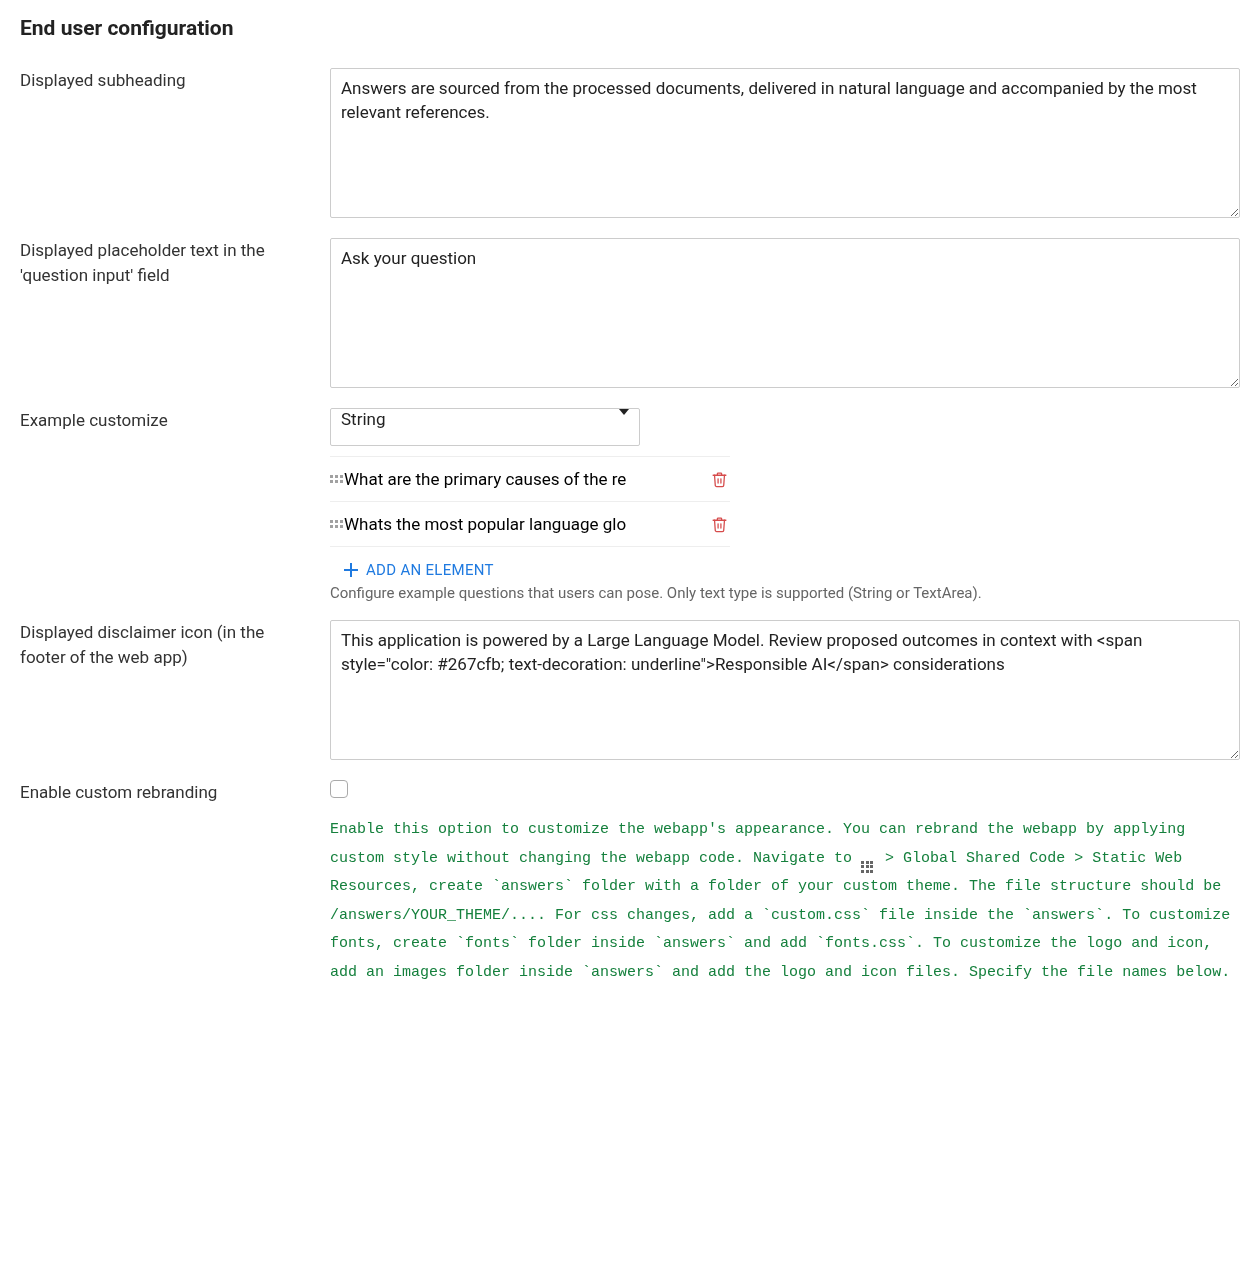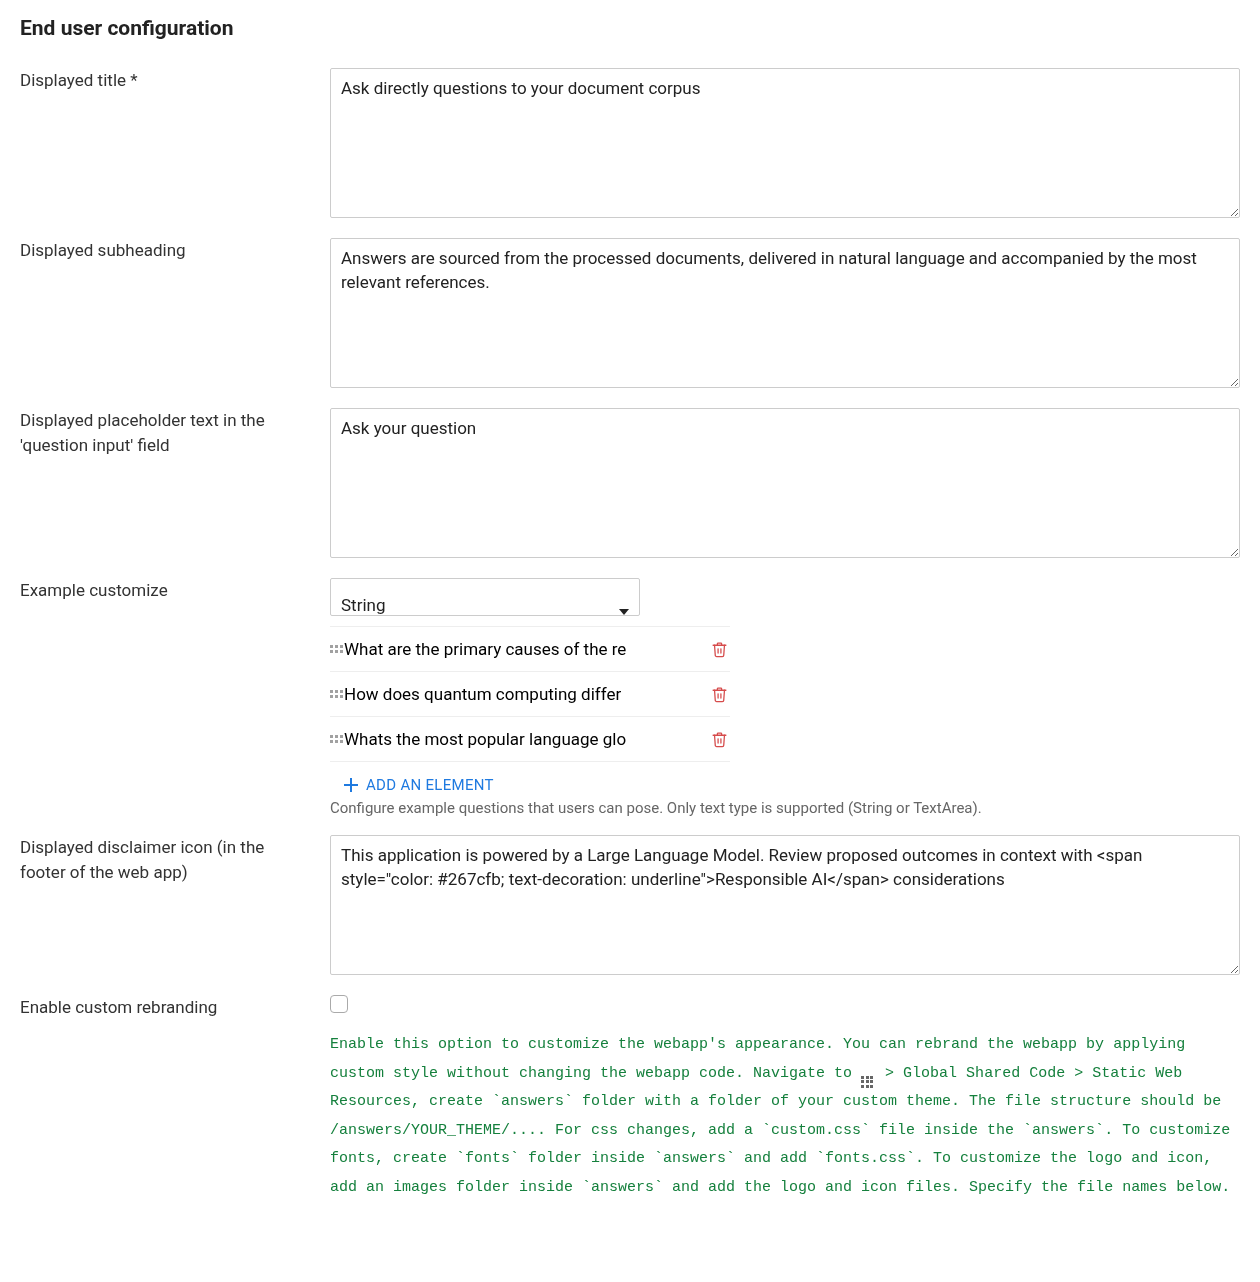--- a/index.html
+++ b/index.html
@@ -44,21 +44,21 @@
     padding: 8px 10px;
     font-family: inherit;
     font-size: 17px;
     color: #222;
     resize: both;
     line-height: 1.4;
   }
 
   .select-box {
     display: inline-flex;
-    align-items: flex-end;
+    align-items: flex-start;
     justify-content: space-between;
     width: 310px;
     height: 38px;
     border: 1px solid #ccc;
     border-radius: 2px;
     padding: 0 10px;
     font-size: 17px;
     background: #fff;
     cursor: pointer;
   }
@@ -172,26 +172,20 @@
     width: 3px; height: 3px;
     background: #666;
   }
 </style>
 </head>
 <body>
 
 <div class="page">
   <h2 class="section-title">End user configuration</h2>
 
-  <div class="form-row">
-    <div class="form-label">Displayed title *</div>
-    <div class="form-control">
-      <textarea class="big" style="">Ask directly questions to your document corpus</textarea>
-    </div>
-  </div>
 
   <div class="form-row">
     <div class="form-label">Displayed subheading</div>
     <div class="form-control">
       <textarea class="big" style="">Answers are sourced from the processed documents, delivered in natural language and accompanied by the most relevant references.</textarea>
     </div>
   </div>
 
   <div class="form-row">
     <div class="form-label">Displayed placeholder text in the 'question input' field</div>
@@ -224,40 +218,20 @@
             <svg viewBox="0 0 24 24" fill="none" stroke="currentColor" stroke-width="1.8" stroke-linecap="round" stroke-linejoin="round">
                 <polyline points="3 6 5 6 21 6"></polyline>
                 <path d="M19 6l-1 14a2 2 0 0 1-2 2H8a2 2 0 0 1-2-2L5 6"></path>
                 <path d="M10 11v6"></path>
                 <path d="M14 11v6"></path>
                 <path d="M9 6V4a1 1 0 0 1 1-1h4a1 1 0 0 1 1 1v2"></path>
               </svg>
           </div>
         </div>
 
-        <div class="exq-item">
-          <div class="drag-handle">
-            <span></span>
-              <span></span>
-              <span></span>
-              <span></span>
-              <span></span>
-              <span></span>
-          </div>
-          <input class="exq-input" value="How does quantum computing differ" style="">
-          <div class="trash-btn">
-            <svg viewBox="0 0 24 24" fill="none" stroke="currentColor" stroke-width="1.8" stroke-linecap="round" stroke-linejoin="round">
-                <polyline points="3 6 5 6 21 6"></polyline>
-                <path d="M19 6l-1 14a2 2 0 0 1-2 2H8a2 2 0 0 1-2-2L5 6"></path>
-                <path d="M10 11v6"></path>
-                <path d="M14 11v6"></path>
-                <path d="M9 6V4a1 1 0 0 1 1-1h4a1 1 0 0 1 1 1v2"></path>
-              </svg>
-          </div>
-        </div>
 
         <div class="exq-item">
           <div class="drag-handle">
             <span></span>
               <span></span>
               <span></span>
               <span></span>
               <span></span>
               <span></span>
           </div>

